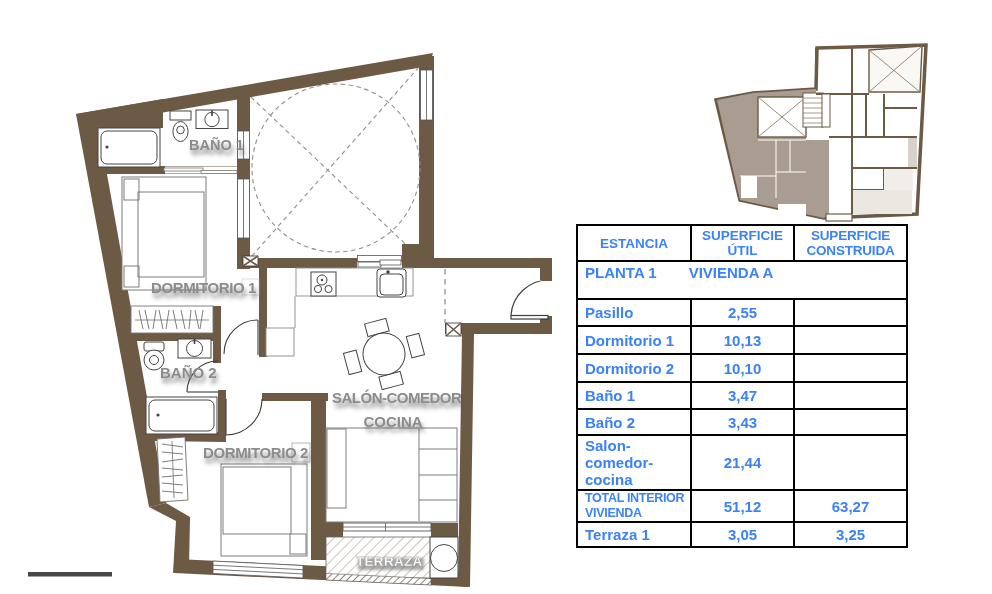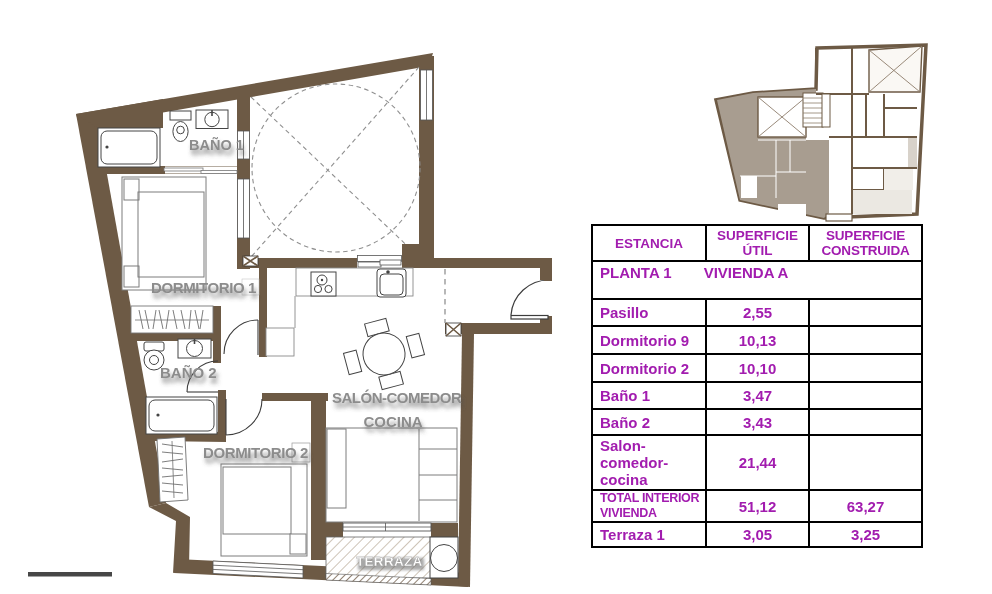--- a/index.html
+++ b/index.html
@@ -1,21 +1,21 @@
 <!DOCTYPE html>
 <html><head>
 <meta charset="utf-8">
 <style>
   html,body{margin:0;padding:0;background:#ffffff;width:992px;height:594px;overflow:hidden;
     font-family:"Liberation Sans",sans-serif;}
   #stage{position:absolute;left:0;top:0;width:992px;height:594px;}
   #plansvg{position:absolute;left:0;top:0;}
   
-  #areas{position:absolute;left:591px;top:224px;border-collapse:collapse;table-layout:fixed;
-    font-family:"Liberation Sans",sans-serif;color:#a21caf;}
+  #areas{position:absolute;left:576px;top:224px;border-collapse:collapse;table-layout:fixed;
+    font-family:"Liberation Sans",sans-serif;color:#3b82f6;}
   #areas td{border:2px solid #000;padding:0 0 0 7px;font-size:15px;overflow:hidden;font-weight:bold;}
   #areas td.c{text-align:center;padding:0;border-radius:11px;}
   #areas td.b{font-weight:bold;}
   #areas tr.hdr td{font-weight:bold;text-align:center;font-size:13.5px;padding:0;line-height:15px;}
   #areas td.planta{vertical-align:top;font-weight:bold;padding-top:2px;font-size:15px;}
 </style>
 </head>
 <body>
 <div id="stage">
 <svg id="plansvg" width="992" height="594" viewBox="0 0 992 594">
@@ -358,21 +358,21 @@
           <td colspan="3" class="planta">PLANTA 1<span style="display:inline-block;width:32px"></span>VIVIENDA A</td>
         </tr>
 
   <tr style="height:27px">
           <td>Pasillo</td>
           <td class="c">2,55</td>
           <td></td>
         </tr>
 
   <tr style="height:28px">
-          <td>Dormitorio 9</td>
+          <td>Dormitorio 1</td>
           <td class="c">10,13</td>
           <td></td>
         </tr>
 
   <tr style="height:28px">
           <td>Dormitorio 2</td>
           <td class="c">10,10</td>
           <td></td>
         </tr>
 

